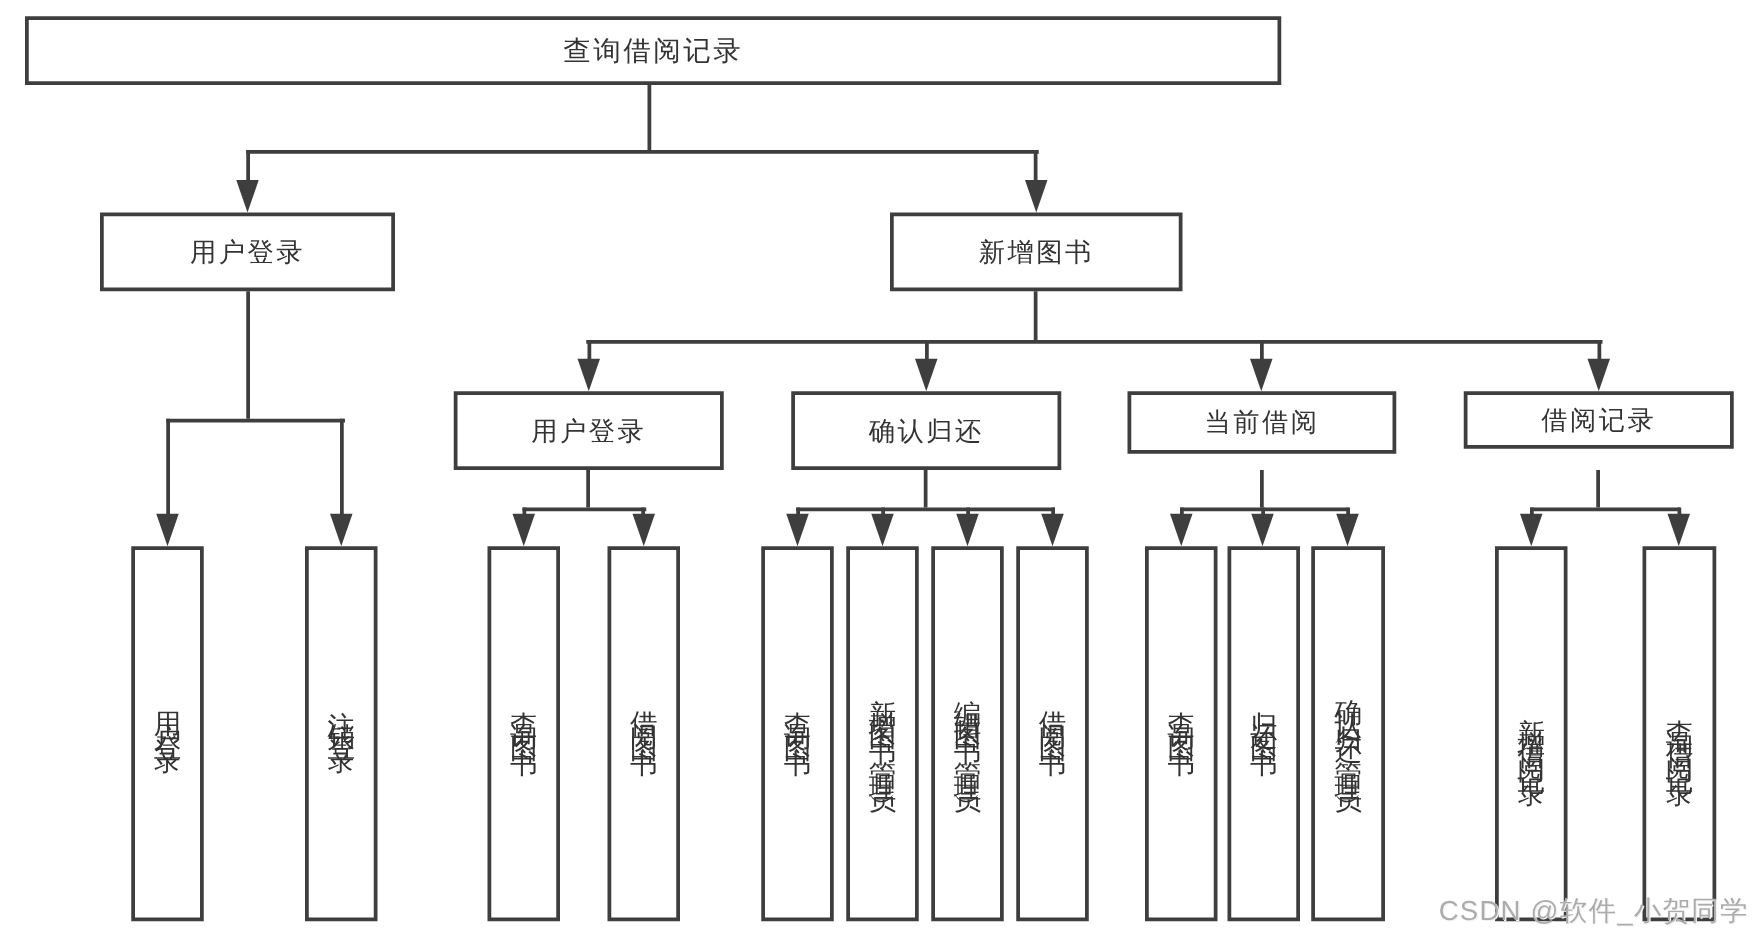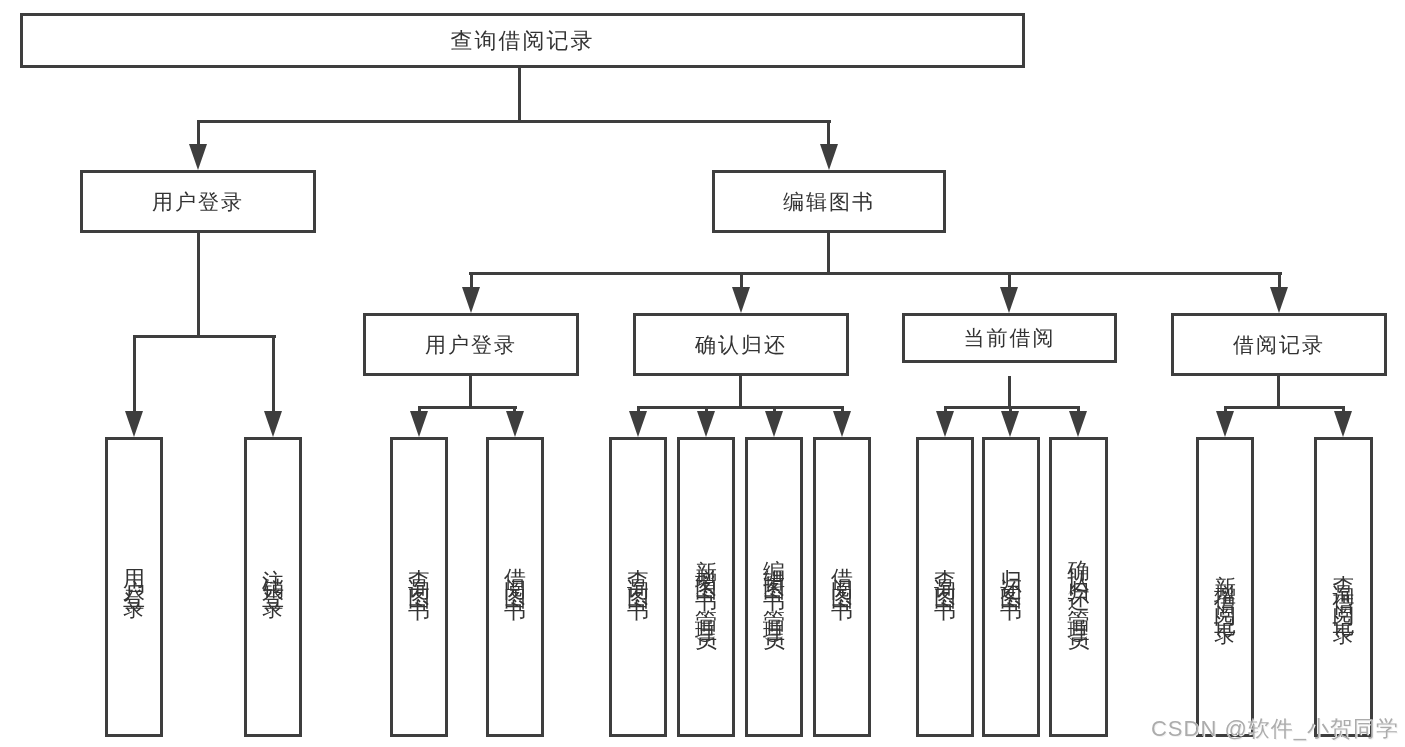--- a/index.html
+++ b/index.html
@@ -79,21 +79,21 @@
   <div class="box root" style="left:20px; top:13px; width:1005px; height:55px;">查询借阅记录</div>
 
   <div class="vline" style="left:518px; top:68px; width:3px; height:52px;"></div>
   <div class="hline" style="left:197px; top:120px; width:634px; height:3px;"></div>
   <div class="vline" style="left:197px; top:120px; width:3px; height:28px;"></div>
   <div class="arrow" style="left:189px; top:144px;"></div>
   <div class="vline" style="left:827px; top:120px; width:3px; height:28px;"></div>
   <div class="arrow" style="left:820px; top:144px;"></div>
 
   <div class="box" style="left:80px; top:170px; width:236px; height:63px;">用户登录</div>
-  <div class="box" style="left:712px; top:170px; width:234px; height:63px;">编辑图书</div>
+  <div class="box" style="left:712px; top:170px; width:234px; height:63px;">新增图书</div>
 
   <div class="vline" style="left:197px; top:233px; width:3px; height:102px;"></div>
   <div class="hline" style="left:133px; top:335px; width:143px; height:3px;"></div>
   <div class="vline" style="left:133px; top:335px; width:3px; height:78px;"></div>
   <div class="arrow" style="left:125px; top:411px;"></div>
   <div class="vline" style="left:272px; top:335px; width:3px; height:78px;"></div>
   <div class="arrow" style="left:264px; top:411px;"></div>
 
   <div class="vline" style="left:827px; top:233px; width:3px; height:39px;"></div>
   <div class="hline" style="left:469px; top:272px; width:813px; height:3px;"></div>
@@ -102,21 +102,21 @@
   <div class="vline" style="left:740px; top:272px; width:3px; height:18px;"></div>
   <div class="arrow" style="left:732px; top:287px;"></div>
   <div class="vline" style="left:1008px; top:272px; width:3px; height:18px;"></div>
   <div class="arrow" style="left:1000px; top:287px;"></div>
   <div class="vline" style="left:1278px; top:272px; width:3px; height:18px;"></div>
   <div class="arrow" style="left:1270px; top:287px;"></div>
 
   <div class="box" style="left:363px; top:313px; width:216px; height:63px;">用户登录</div>
   <div class="box" style="left:633px; top:313px; width:216px; height:63px;">确认归还</div>
   <div class="box" style="left:902px; top:313px; width:215px; height:50px;">当前借阅</div>
-  <div class="box" style="left:1171px; top:313px; width:216px; height:63px;text-align:center;">借阅记录</div>
+  <div class="box" style="left:1171px; top:313px; width:216px; height:46px;text-align:center;">借阅记录</div>
 
   <div class="vline" style="left:469px; top:376px; width:3px; height:30px;"></div>
   <div class="hline" style="left:418px; top:406px; width:99px; height:3px;"></div>
   <div class="vline" style="left:418px; top:406px; width:3px; height:9px;"></div>
   <div class="arrow" style="left:410px; top:411px;"></div>
   <div class="vline" style="left:513px; top:406px; width:3px; height:9px;"></div>
   <div class="arrow" style="left:506px; top:411px;"></div>
 
   <div class="vline" style="left:739px; top:376px; width:3px; height:30px;"></div>
   <div class="hline" style="left:637px; top:406px; width:207px; height:3px;"></div>

